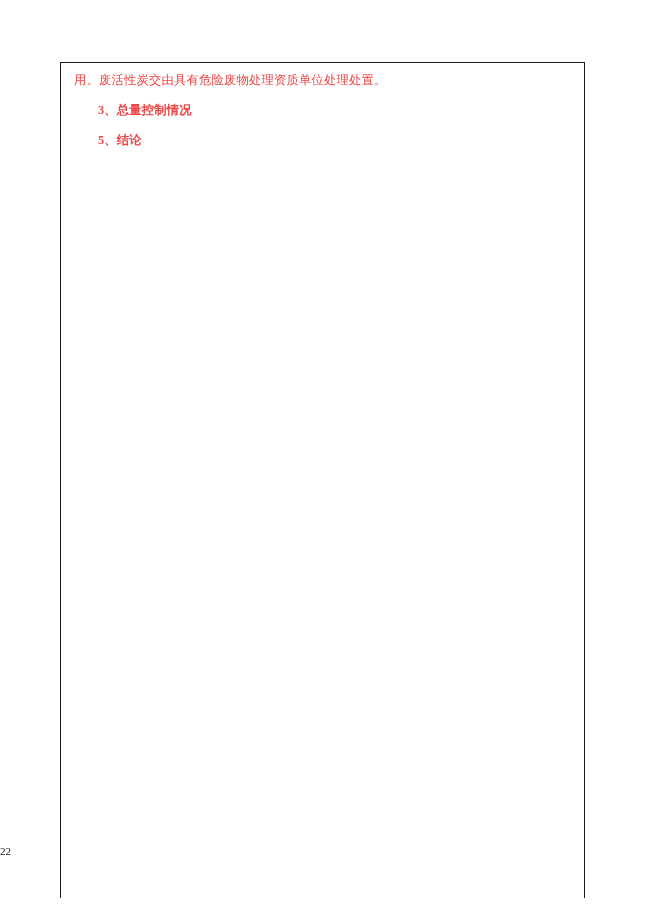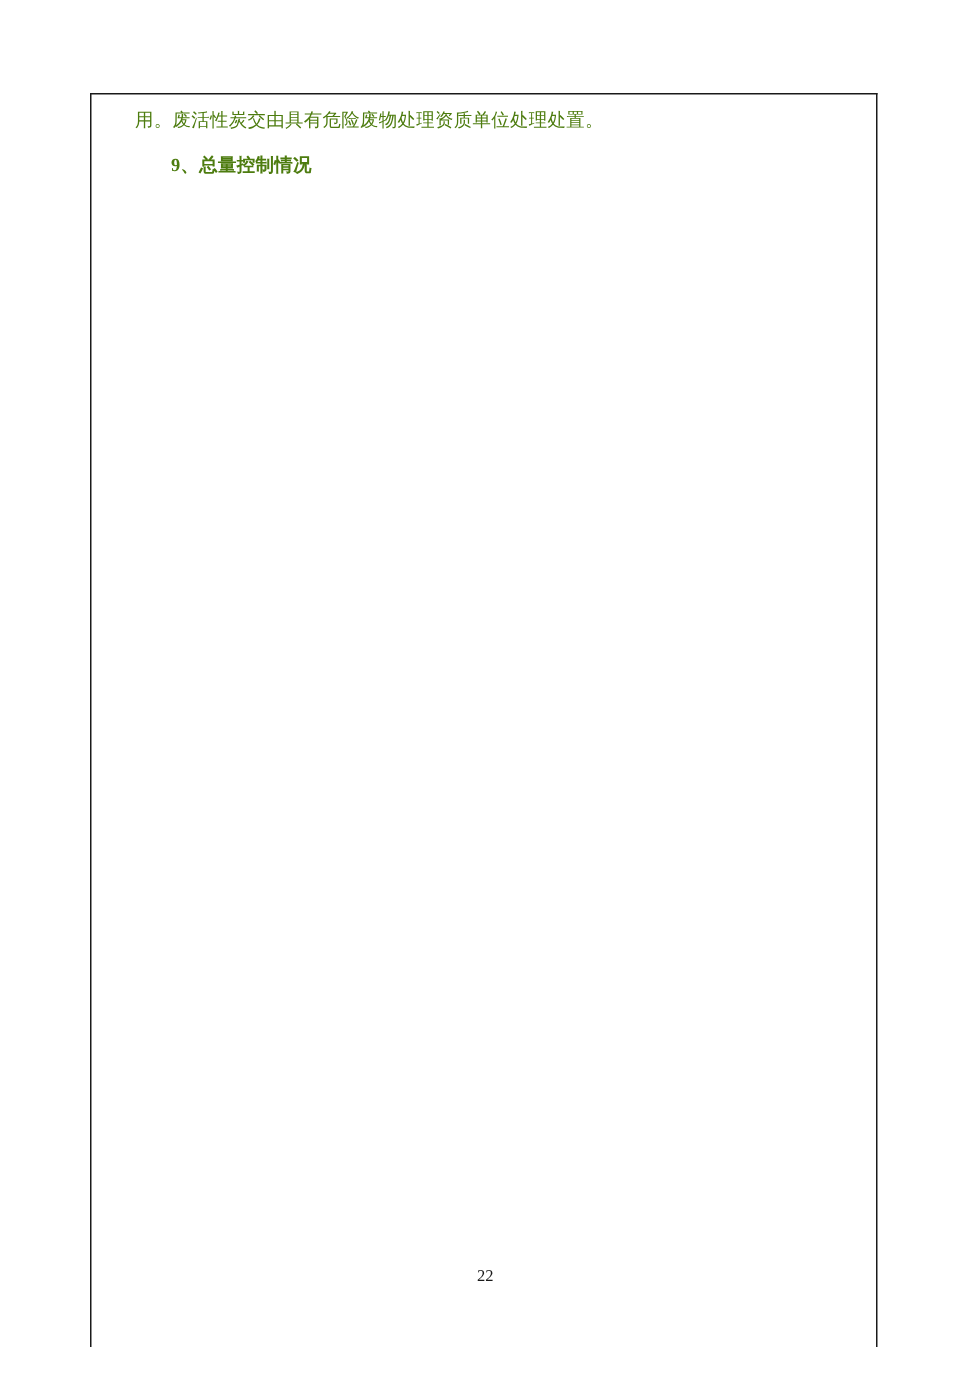--- a/index.html
+++ b/index.html
@@ -36,58 +36,58 @@
     border-bottom: none;
     box-sizing: border-box;
   }
   .content {
     position: absolute;
     left: 74px;
     top: 66px;
     width: 497px;
   }
   p {
-    margin: 0 0 0 16px;
+    margin: 0 0 0 0;
     font-size: 12.3px;
     line-height: 29px;
     text-align: justify;
     text-justify: inter-ideograph;
     letter-spacing: 0.2px;
-    color: #4d7c0f;
+    color: #ef4444;
   }
   .indent {
     text-indent: 24px;
   }
   .heading {
     text-indent: 24px;
     font-weight: bold;
     font-size: 12.3px;
     line-height: 30px;
   }
   .first-line {
     text-indent: 0;
   }
   .page-number {
     position: absolute;
     left: 0;
     top: 845px;
     width: 647px;
-    text-align: center;
     font-size: 11px;
     color: #1a1a1a;
     font-family: "Liberation Serif", "DejaVu Serif", serif;
   }
 </style>
 </head>
 <body>
 
 <div class="page">
 
   <div class="doc-frame"></div>
 
   <div class="content">
     <p class="first-line">用。废活性炭交由具有危险废物处理资质单位处理处置。</p>
-    <p class="heading">9、总量控制情况</p>
+    <p class="heading">3、总量控制情况</p>
+    <p class="heading">5、结论</p>
   </div>
 
   <div class="page-number">22</div>
 
 </div>
 
 </body></html>

